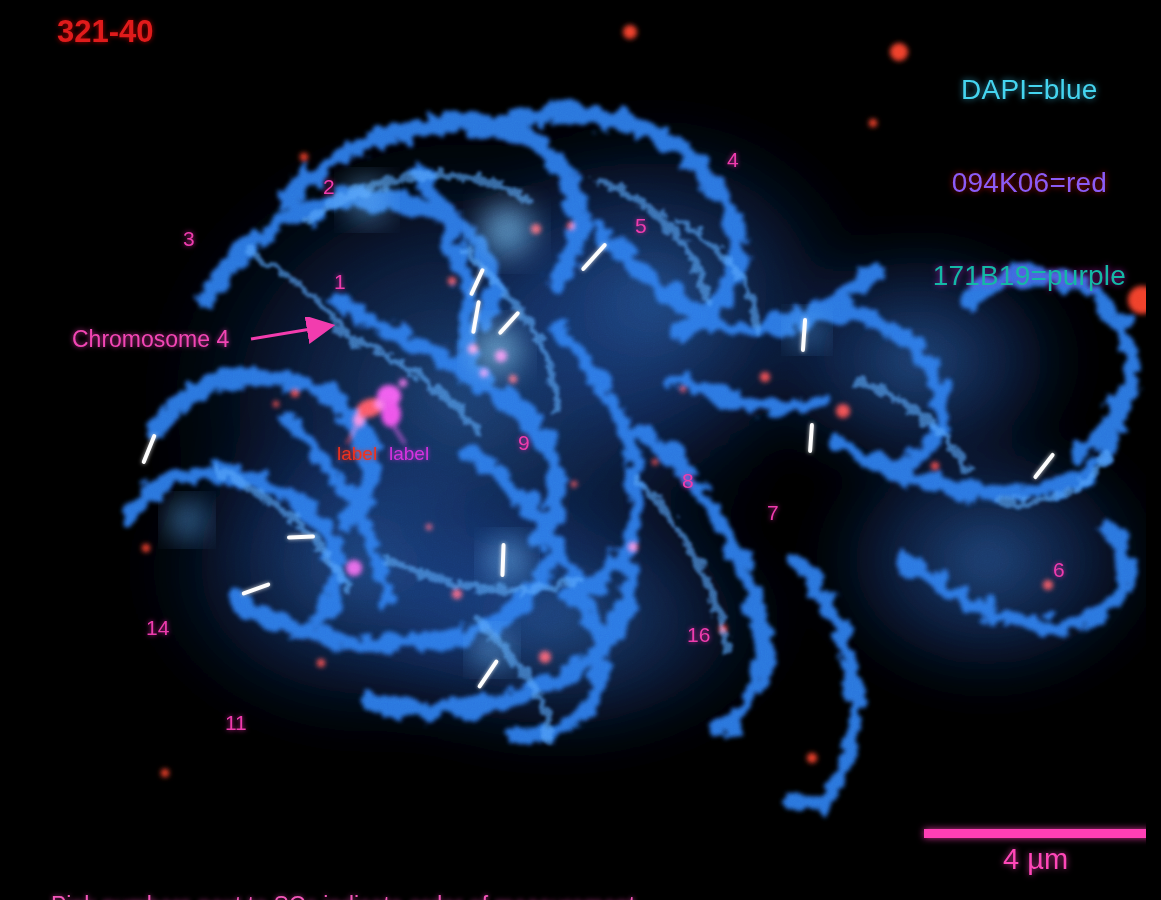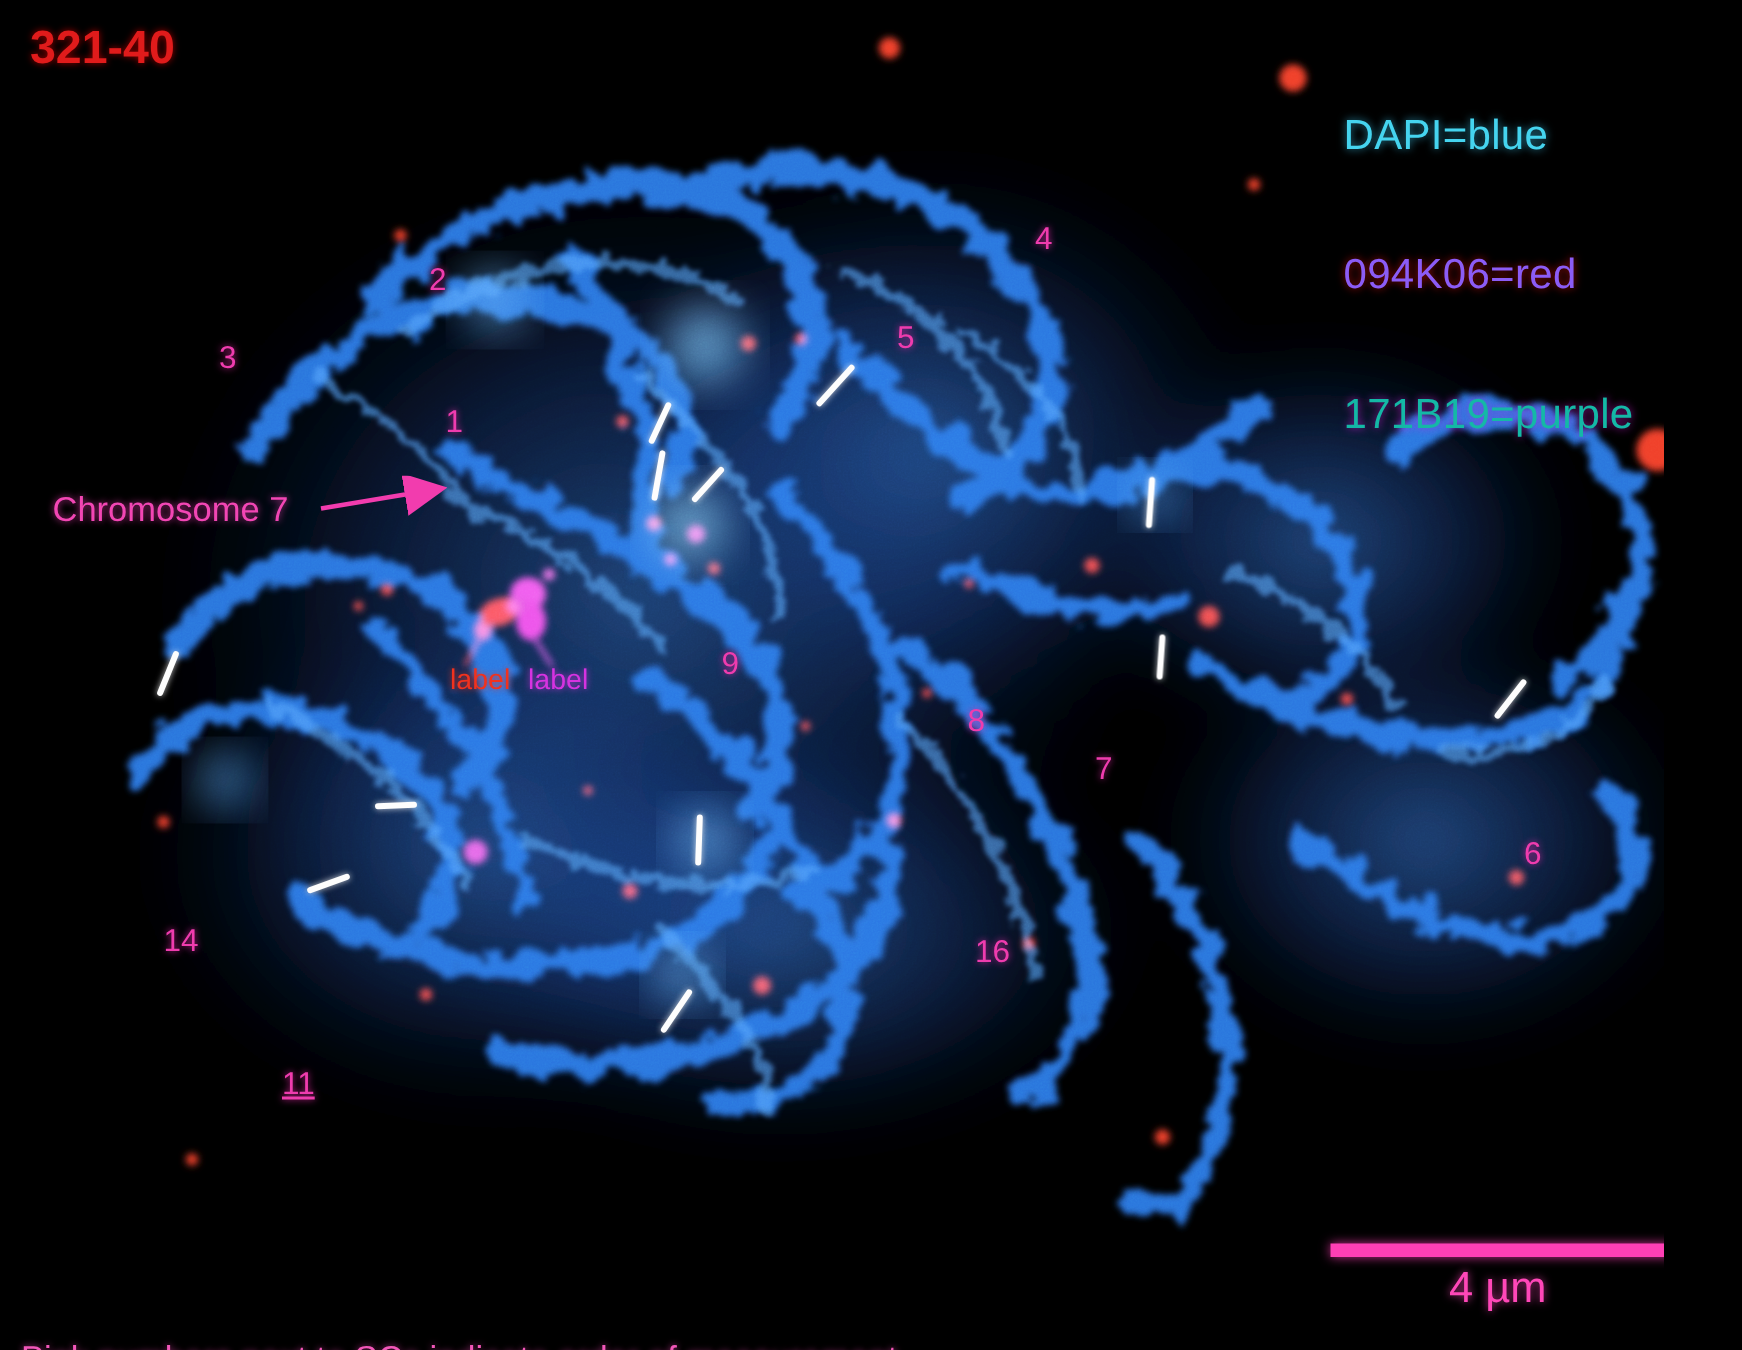--- a/index.html
+++ b/index.html
@@ -2,20 +2,21 @@
 <html><head>
 <meta charset="utf-8">
 <style>
   html,body{margin:0;padding:0;background:#000;}
   #stage{
     position:relative;
     width:1109px;height:900px;
     background:#000;
     overflow:hidden;
     font-family:"Liberation Sans", sans-serif;
+    margin-left:37px;
   }
 
   
   #dapi-layer,#red-layer,#purple-layer{
     position:absolute;inset:0;pointer-events:none;
   }
   #dapi-layer{mix-blend-mode:screen;filter:blur(0.4px);}
   #red-layer{mix-blend-mode:screen;}
   #purple-layer{mix-blend-mode:screen;}
 
@@ -29,21 +30,21 @@
 
   #specimen-id{
     left:20px;top:14px;
     font-size:31px;font-weight:bold;
     color:#e01b1b;
     text-shadow:0 0 5px rgba(200,0,0,.8);
   }
 
   #legend{
     right:20px;top:12px;
-    text-align:left;
+    text-align:center;
     font-size:28px;line-height:31px;font-weight:400;
   }
   #legend div{letter-spacing:.2px;}
   .lg-dapi{color:#45d4ef;text-shadow:0 0 6px rgba(60,200,240,.7);}
   .lg-red{color:#8b5cf6;text-shadow:0 0 6px rgba(240,20,20,.7);}
   .lg-purple{color:#14b8a6;text-shadow:0 0 6px rgba(220,30,230,.7);}
 
   .sc-num{
     color:#ef3cae;
     font-size:21px;
@@ -255,21 +256,21 @@
   </svg>
 
   <div class="ovl" id="specimen-id">321-40</div>
 
   <div class="ovl" id="legend">
     <div class="lg-dapi">DAPI=blue</div>
     <div class="lg-red">094K06=red</div>
     <div class="lg-purple">171B19=purple</div>
   </div>
 
-  <div class="ovl" id="chr4-label">Chromosome 7</div>
+  <div class="ovl" id="chr4-label">Chromosome 4</div>
   <svg class="ovl" id="chr4-arrow" width="96" height="34">
     <defs>
       <marker id="ah" markerWidth="9" markerHeight="9" refX="7" refY="4.5" orient="auto">
         <path d="M0,0 L9,4.5 L0,9 z" fill="#f23cae"></path>
       </marker>
     </defs>
     <line x1="2" y1="22" x2="80" y2="9" stroke="#f23cae" stroke-width="3.2" marker-end="url(#ah)"></line>
   </svg>
 
   <div class="ovl lbl-red" style="left:300px;top:443px;">label</div>
@@ -278,21 +279,21 @@
   <div class="ovl sc-num" style="left:297px;top:270px;">1</div>
   <div class="ovl sc-num" style="left:286px;top:175px;">2</div>
   <div class="ovl sc-num" style="left:146px;top:227px;">3</div>
   <div class="ovl sc-num" style="left:690px;top:148px;">4</div>
   <div class="ovl sc-num" style="left:598px;top:214px;">5</div>
   <div class="ovl sc-num" style="left:1016px;top:558px;">6</div>
   <div class="ovl sc-num" style="left:730px;top:501px;">7</div>
   <div class="ovl sc-num" style="left:645px;top:469px;">8</div>
   <div class="ovl sc-num" style="left:481px;top:431px;">9</div>
   <div class="ovl sc-num" style="left:650px;top:623px;">16</div>
-  <div class="ovl sc-num" style="left:188px;top:711px;text-decoration:underline;">11</div>
+  <div class="ovl sc-num" style="left:188px;top:711px;">11</div>
   <div class="ovl sc-num" style="left:109px;top:616px;">14</div>
 
   <div class="tick" style="left:438px;top:267px;width:4px;height:30px;transform:rotate(25deg);"></div>
   <div class="tick" style="left:437px;top:300px;width:4px;height:34px;transform:rotate(10deg);"></div>
   <div class="tick" style="left:470px;top:308px;width:4px;height:30px;transform:rotate(42deg);"></div>
   <div class="tick" style="left:555px;top:239px;width:4px;height:36px;transform:rotate(42deg);"></div>
   <div class="tick" style="left:765px;top:318px;width:4px;height:34px;transform:rotate(4deg);"></div>
   <div class="tick" style="left:772px;top:423px;width:4px;height:30px;transform:rotate(4deg);"></div>
   <div class="tick" style="left:1005px;top:450px;width:4px;height:32px;transform:rotate(38deg);"></div>
   <div class="tick" style="left:110px;top:433px;width:4px;height:32px;transform:rotate(22deg);"></div>

